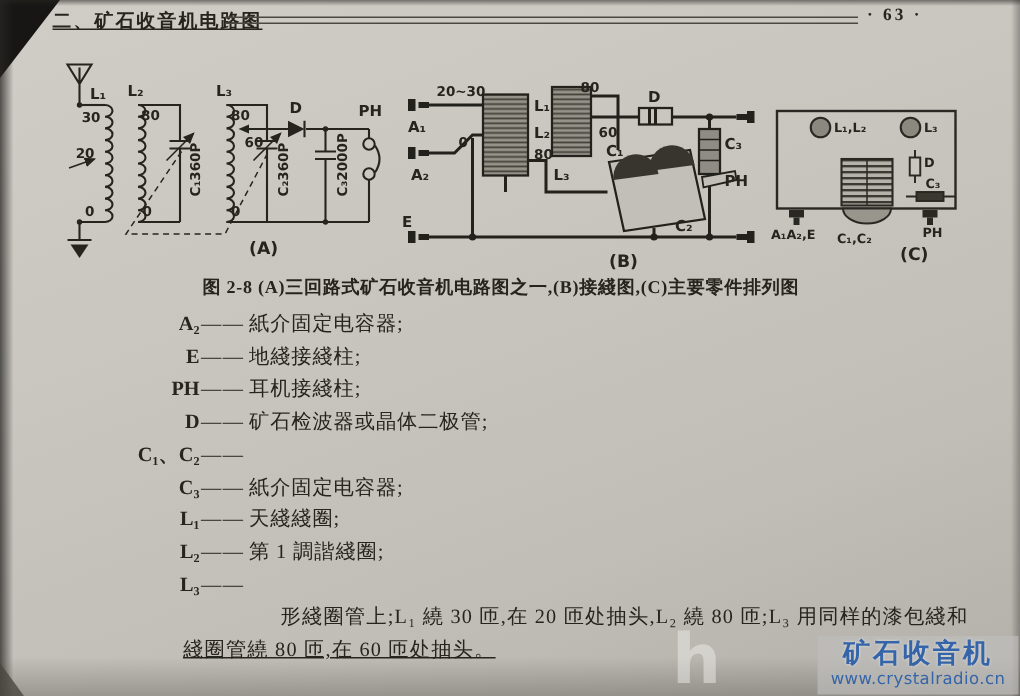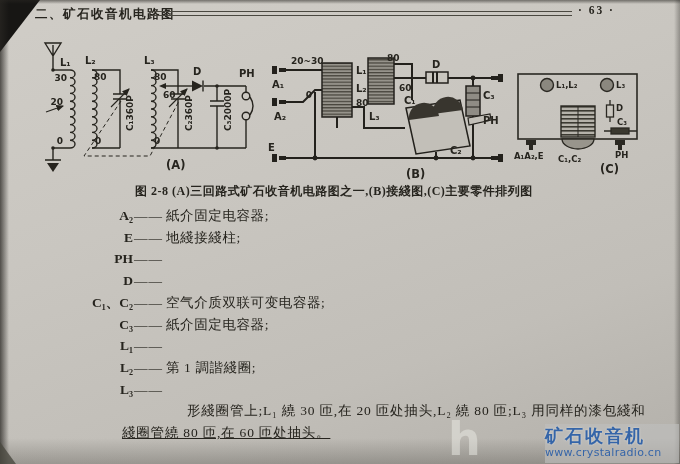--- a/index.html
+++ b/index.html
@@ -16,21 +16,21 @@
   .edge-top{position:absolute;left:0;top:0;width:680px;height:4px;
     background:linear-gradient(to bottom,rgba(40,38,34,.55),rgba(40,38,34,0));}
   .edge-right{position:absolute;right:0;top:0;width:6px;height:464px;
     background:linear-gradient(to left,rgba(40,38,34,.35),rgba(40,38,34,0));}
   .edge-bottom{position:absolute;left:0;bottom:0;width:680px;height:26px;
     background:linear-gradient(to top,rgba(50,48,42,.28),rgba(50,48,42,0));}
   .corner-bl{position:absolute;left:0;bottom:0;width:16px;height:22px;
     background:#4a4840;clip-path:polygon(0 0,0 100%,100% 100%);opacity:.8;}
 
   .header-title{position:absolute;left:35px;top:6px;font-size:12.5px;font-weight:bold;
-    letter-spacing:1.5px;}
+    letter-spacing:1.5px;text-decoration:underline;}
   .header-rule{position:absolute;left:150px;top:11px;width:422px;height:2.5px;
     border-top:1.3px solid #4a4840;border-bottom:1.3px solid #4a4840;}
   .page-number{position:absolute;left:578px;top:4px;font-size:11.5px;font-weight:bold;
     letter-spacing:2px;text-align:right;}
 
   svg.diagram{position:absolute;left:0;top:0;}
   svg text{font-family:"DejaVu Sans","Liberation Sans",sans-serif;fill:#26241e;}
   .lbl{font-size:10px;font-weight:bold;}
   .num{font-size:9px;font-weight:bold;}
   .sub{font-size:11.5px;font-weight:bold;}
@@ -44,21 +44,21 @@
   .row{display:flex;}
   .term{display:inline-block;width:48px;text-align:right;font-weight:bold;letter-spacing:0;}
   .dash{display:inline-block;padding:0 3px 0 1px;}
   .desc{letter-spacing:.6px;}
   .cont1{margin-left:102px;letter-spacing:.8px;}
   .cont2{margin-left:37px;letter-spacing:.8px;text-decoration:underline;}
 
   .ghost{position:absolute;left:448px;top:412px;font-size:46px;font-weight:bold;
     color:rgba(235,235,230,.5);font-family:"DejaVu Sans",sans-serif;}
   .badge{position:absolute;left:545px;top:424px;width:134px;height:39px;
-    background:rgba(190,191,189,.65);
+    background:rgba(190,191,189,.65);text-align:center;
     font-family:"DejaVu Sans","Liberation Sans",sans-serif;}
   .badge-title{font-size:18px;font-weight:bold;color:#3565a8;letter-spacing:2px;
     line-height:23px;text-shadow:0 0 2px #e2e2de;}
   .badge-url{font-size:11px;color:#3565a8;line-height:12px;letter-spacing:.3px;}
 </style>
 </head>
 <body>
 
 <div class="page">
 
@@ -273,38 +273,40 @@
         <span class="desc">紙介固定电容器;</span>
       </div>
     <div class="row">
         <span class="term">E</span>
         <span class="dash">——</span>
         <span class="desc">地綫接綫柱;</span>
       </div>
     <div class="row">
         <span class="term">PH</span>
         <span class="dash">——</span>
+        <span class="desc">耳机接綫柱;</span>
       </div>
     <div class="row">
         <span class="term">D</span>
         <span class="dash">——</span>
+        <span class="desc">矿石检波器或晶体二极管;</span>
       </div>
     <div class="row">
         <span class="term">C₁、C₂</span>
         <span class="dash">——</span>
-        <span class="desc">空气介质双联可变电容器;</span>
       </div>
     <div class="row">
         <span class="term">C₃</span>
         <span class="dash">——</span>
         <span class="desc">紙介固定电容器;</span>
       </div>
     <div class="row">
         <span class="term">L₁</span>
         <span class="dash">——</span>
+        <span class="desc">天綫綫圈;</span>
       </div>
     <div class="row">
         <span class="term">L₂</span>
         <span class="dash">——</span>
         <span class="desc">第 1 調諧綫圈;</span>
       </div>
     <div class="row">
         <span class="term">L₃</span>
         <span class="dash">——</span>
       </div>

